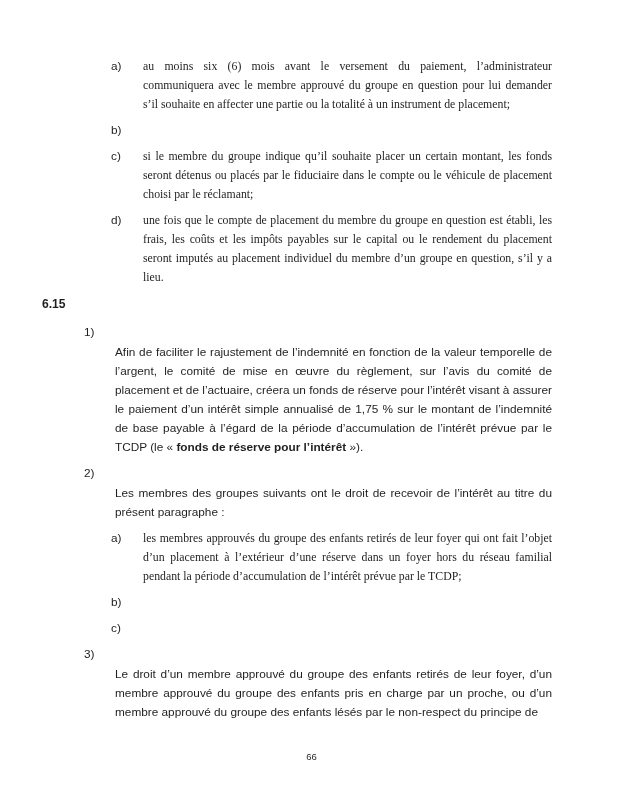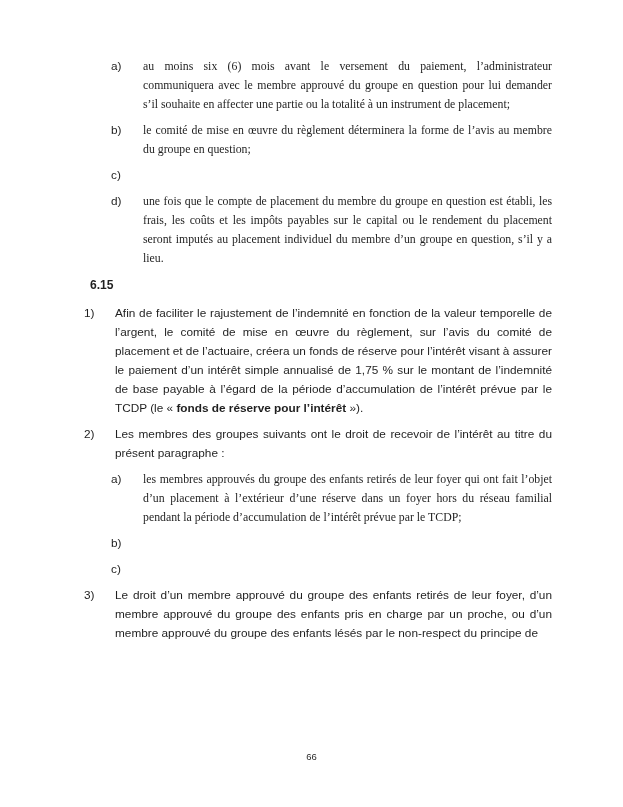--- a/index.html
+++ b/index.html
@@ -14,25 +14,25 @@
     font-size: 11.8px;
     line-height: 19px;
   }
   .content { position: absolute; top: 57px; left: 0; width: 623px; }
   .row { display: flex; margin-bottom: 7px; }
   .row.lettered { padding-left: 111px; }
   .row.lettered .marker { flex: 0 0 32px; width: 32px; }
   .row.lettered .text { width: 409px; font-family: Liberation Serif, serif; }
   .row.numbered { padding-left: 84px; }
   .row.numbered .marker { flex: 0 0 31px; width: 31px; }
-  .row.numbered .text { width: 437px; }
+  .row.numbered .text { width: 437px; margin-top: 20px; }
   .text { text-align: justify; }
   .heading-row {
     display: flex;
-    padding-left: 90px;
+    padding-left: 42px;
     margin: 8px 0 9px 0;
     font-weight: 700;
     font-size: 12.1px;
   }
   .heading-row .hnum { flex: 0 0 29px; width: 29px; }
   .heading-row .htitle { width: 437px; }
   b.term { font-weight: 700; }
   .page-number {
     position: absolute;
     top: 747px;
@@ -48,24 +48,24 @@
 
 <div class="page">
   <div class="content">
 
     <div class="row lettered">
       <span class="marker">a)</span>
       <span class="text">au moins six (6) mois avant le versement du paiement, l’administrateur communiquera avec le membre approuvé du groupe en question pour lui demander s’il souhaite en affecter une partie ou la totalité à un instrument de placement;</span>
     </div>
     <div class="row lettered">
       <span class="marker">b)</span>
-      <span class="text">le comité de mise en œuvre du règlement déterminera la forme de l’avis au membre du groupe en question;</span>
     </div>
     <div class="row lettered">
       <span class="marker">c)</span>
+      <span class="text">si le membre du groupe indique qu’il souhaite placer un certain montant, les fonds seront détenus ou placés par le fiduciaire dans le compte ou le véhicule de placement choisi par le réclamant;</span>
     </div>
     <div class="row lettered">
       <span class="marker">d)</span>
       <span class="text">une fois que le compte de placement du membre du groupe en question est établi, les frais, les coûts et les impôts payables sur le capital ou le rendement du placement seront imputés au placement individuel du membre d’un groupe en question, s’il y a lieu.</span>
     </div>
 
     <div class="heading-row">
       <span class="hnum">6.15</span>
     </div>
 

